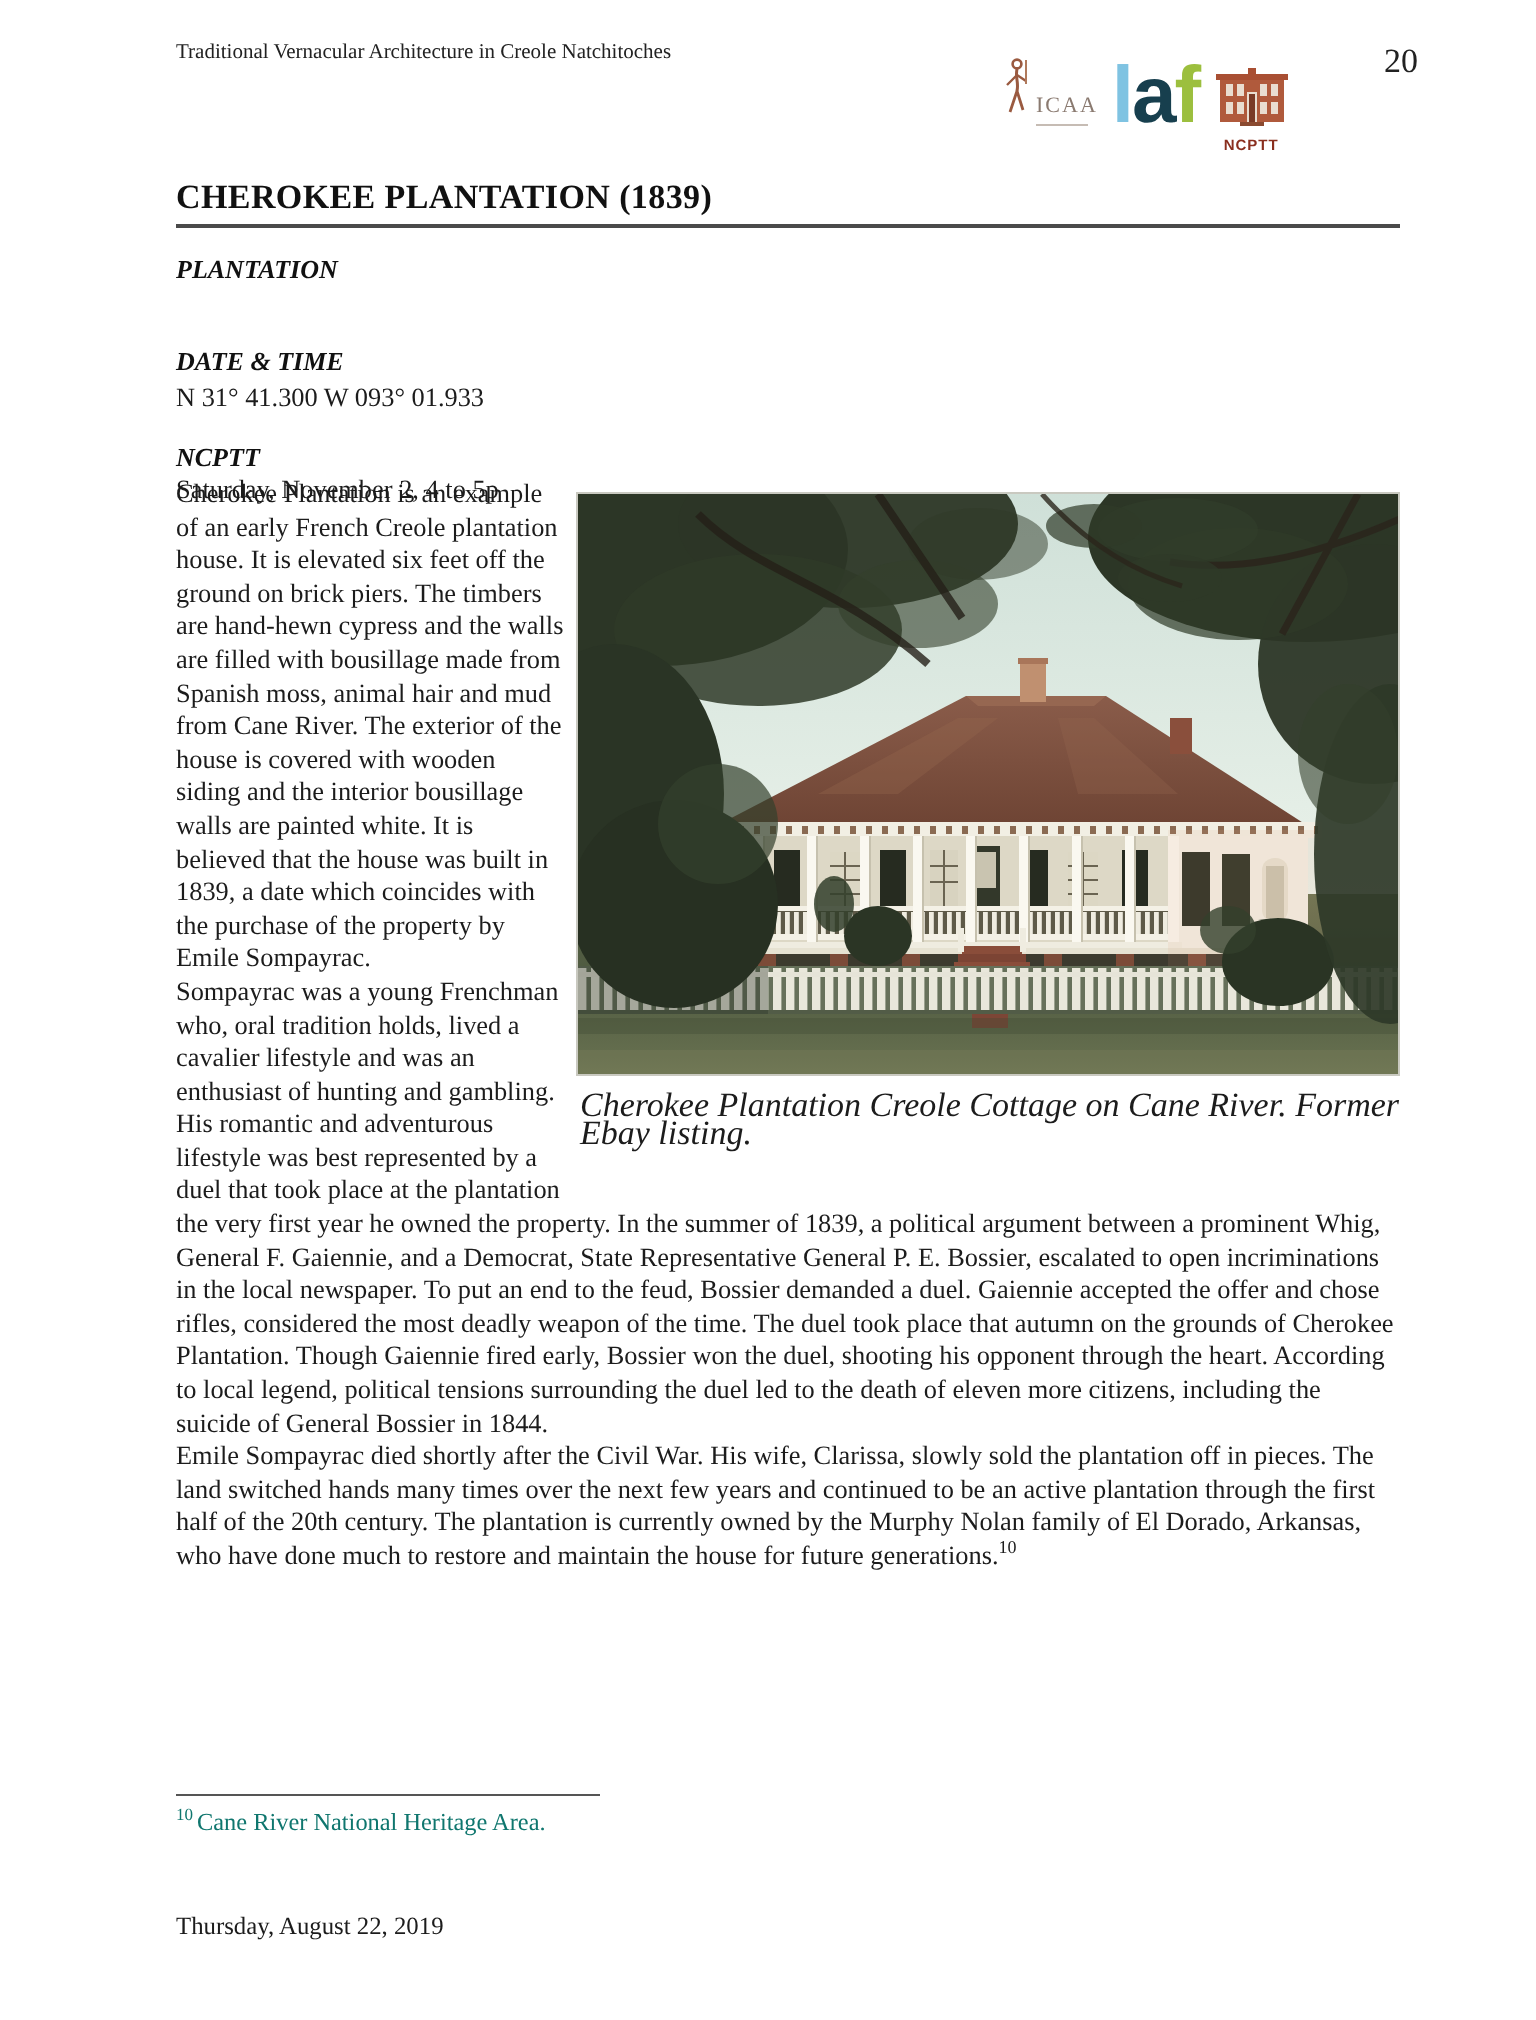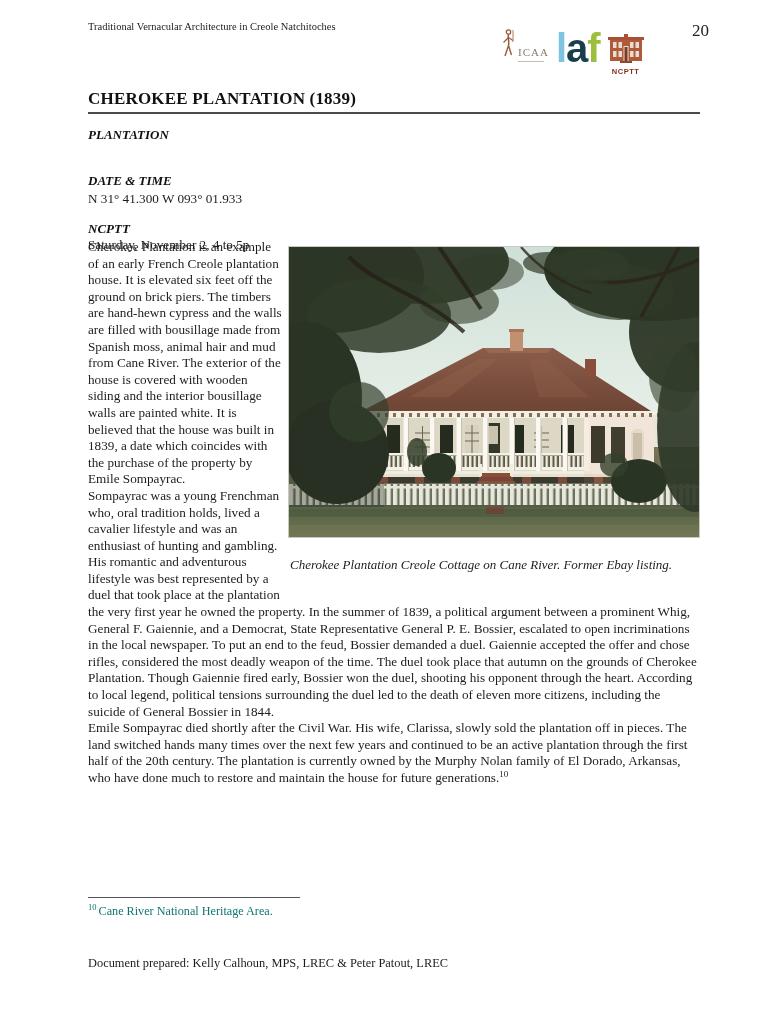--- a/index.html
+++ b/index.html
@@ -56,22 +56,22 @@
   .photo-figure {
     float: right; width: 412px;
     margin: 7px 0 22px 6px;
   }
   .photo-frame {
     width: 412px; height: 292px; overflow: hidden;
     border: 1px solid #c9c9c0; background: #d8e6dc;
   }
   .photo-frame svg { display: block; }
   .photo-caption {
-    margin-top: 20px; padding-left: 2px;
-    font-size: 13px; font-style: italic; line-height: 14px; color: #1c1c1c;
+    margin-top: 8px; padding-left: 2px;
+    font-size: 17px; font-style: italic; line-height: 14px; color: #1c1c1c;
   }
   sup { font-size: 9px; line-height: 0; }
   .footnote-rule { position: absolute; left: 88px; top: 897px; width: 212px; height: 1px; background: #555; }
   .footnote { position: absolute; left: 88px; top: 904px; font-size: 12.2px; color: #0f766e; }
   .footnote sup { font-size: 8.5px; margin-right: 2px; }
   .footer { position: absolute; left: 88px; top: 955px; font-size: 12.4px; line-height: 16.5px; color: #1c1c1c; }
 </style>
 </head>
 <body>
 
@@ -298,16 +298,16 @@
     <p><span>Sompayrac was a young Frenchman who, oral tradition holds, lived a cavalier lifestyle and was an enthusiast of hunting and gambling. His romantic and adventurous lifestyle was best represented by a duel that took place at the plantation the very first year he owned the property. In the summer of 1839, a political argument between a prominent Whig, General F. Gaiennie, and a Democrat, State Representative General P. E. Bossier, escalated to open incriminations in the local newspaper. To put an end to the feud, Bossier demanded a duel. Gaiennie accepted the offer and chose rifles, considered the most deadly weapon of the time. The duel took place that autumn on the grounds of Cherokee Plantation. Though Gaiennie fired early, Bossier won the duel, shooting his opponent through the heart. According to local legend, political tensions surrounding the duel led to the death of eleven more citizens, including the suicide of General Bossier in 1844.</span></p>
     <p><span>Emile Sompayrac died shortly after the Civil War. His wife, Clarissa, slowly sold the plantation off in pieces. The land switched hands many times over the next few years and continued to be an active plantation through the first half of the 20th century. The plantation is currently owned by the Murphy Nolan family of El Dorado, Arkansas, who have done much to restore and maintain the house for future generations.</span><sup>10</sup></p>
   </div>
 
   <div class="footnote-rule"></div>
   <div class="footnote">
     <sup>10</sup><span>Cane River National Heritage Area.</span>
   </div>
 
   <div class="footer">
-    <div>Document prepared: Kelly Calhoun, MPS, LREC &amp; Peter Patout, LREC</div>
+    <div>Thursday, August 22, 2019</div>
   </div>
 
 </div>
 
 </body></html>

